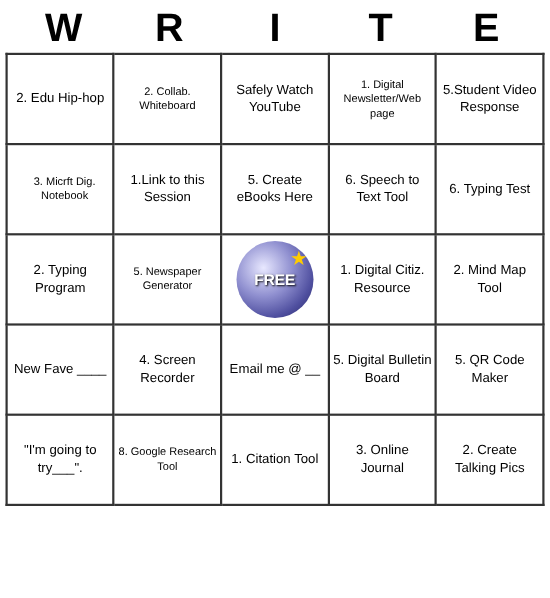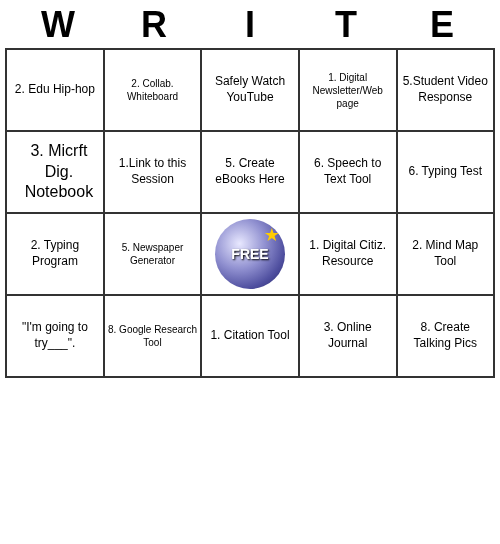--- a/index.html
+++ b/index.html
@@ -84,39 +84,46 @@
 <table class="bingo-table">
   <tbody id="bingo-body">
   <tr>
         <td style="font-size: 12px;">2. Edu Hip-hop</td>
         <td style="font-size: 10px; text-align: center;">2. Collab. Whiteboard</td>
         <td style="font-size: 12px;">Safely Watch YouTube</td>
         <td style="font-size: 10px;">1. Digital Newsletter/Web page</td>
         <td style="font-size: 12px;">5.Student Video Response</td>
       </tr>
       <tr>
-        <td style="font-size: 16px; padding-left: 11px;">3. Micrft Dig. Notebook</td>
+        <td style="font-size: 10px; padding-left: 11px;">3. Micrft Dig. Notebook</td>
         <td style="font-size: 12px;">1.Link to this Session</td>
         <td style="font-size: 12px;">5. Create eBooks Here</td>
         <td style="font-size: 12px;">6. Speech to Text Tool</td>
         <td style="font-size: 12px;">6. Typing Test</td>
       </tr>
       <tr>
         <td style="font-size: 12px;">2. Typing Program</td>
         <td style="font-size: 10px;">5. Newspaper Generator</td>
         <td class="free-cell">
           <div class="free-circle">
             <span class="free-text">FREE</span>
             <span class="free-star">★</span>
           </div>
         </td>
         <td style="font-size: 12px;">1. Digital Citiz. Resource</td>
         <td style="font-size: 12px; text-align: center;">2. Mind Map Tool</td>
       </tr>
       <tr>
+        <td style="font-size: 12px;">New Fave ____</td>
+        <td style="font-size: 12px;">4. Screen Recorder</td>
+        <td style="font-size: 12px;">Email me @ __</td>
+        <td style="font-size: 12px;">5. Digital Bulletin Board</td>
+        <td style="font-size: 12px;">5. QR Code Maker</td>
+      </tr>
+      <tr>
         <td style="font-size: 12px;">"I'm going to try___".</td>
         <td style="font-size: 10px;">8. Google Research Tool</td>
         <td style="font-size: 12px; margin-top: 28px;">1. Citation Tool</td>
         <td style="font-size: 12px;">3. Online Journal</td>
-        <td style="font-size: 12px;">8. Create Talking Pics</td>
+        <td style="font-size: 12px;">2. Create Talking Pics</td>
       </tr>
     </tbody>
 </table>
 
 </body></html>

